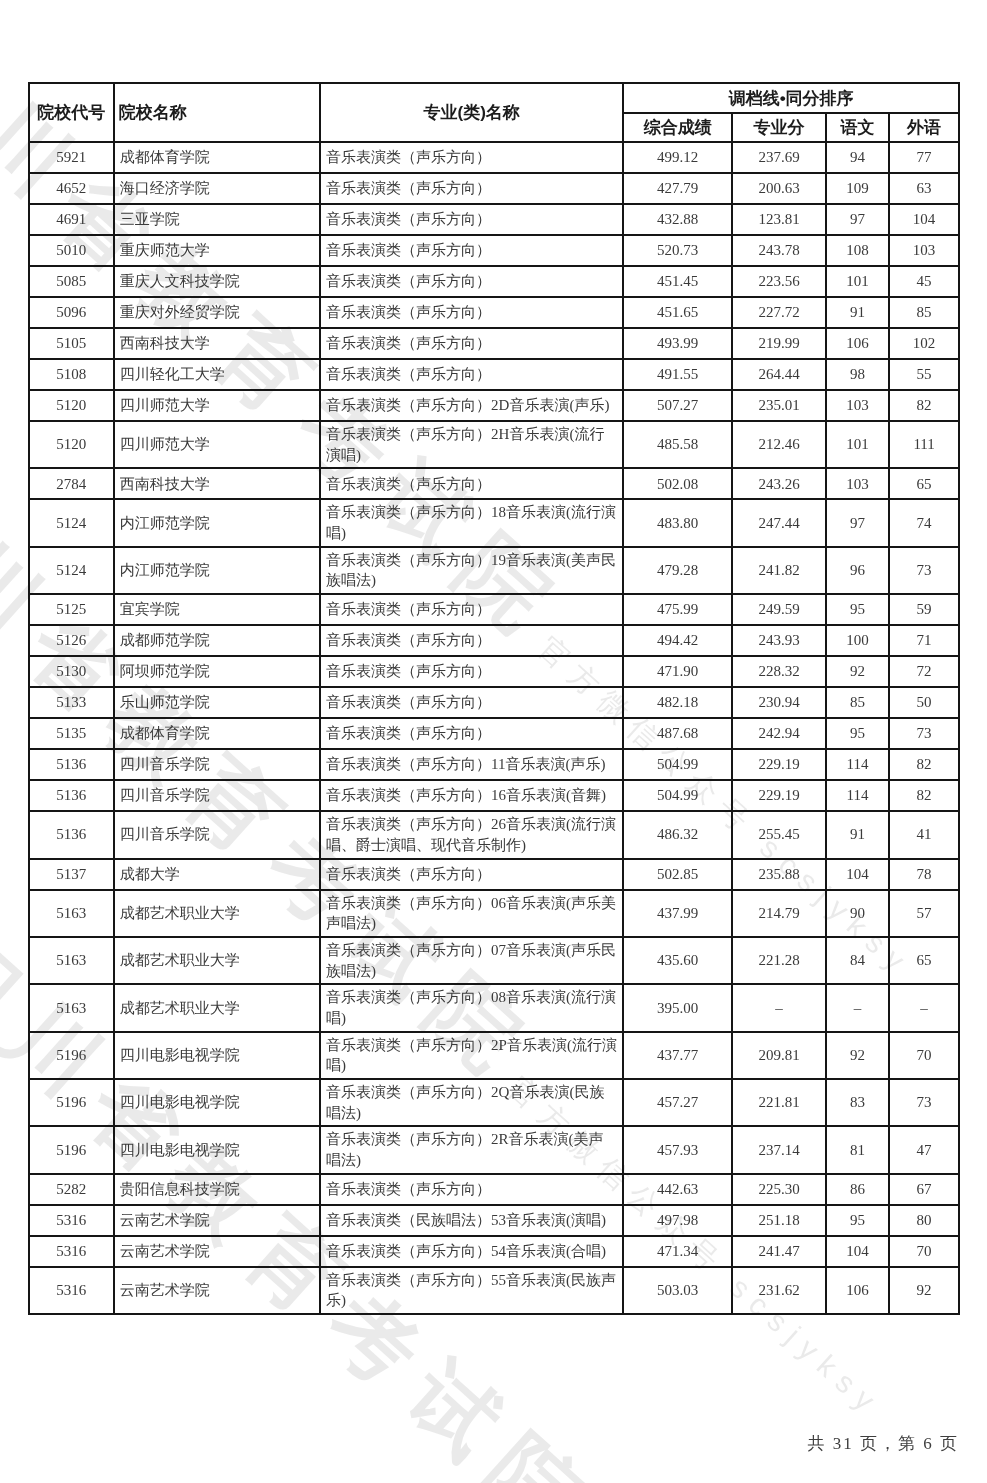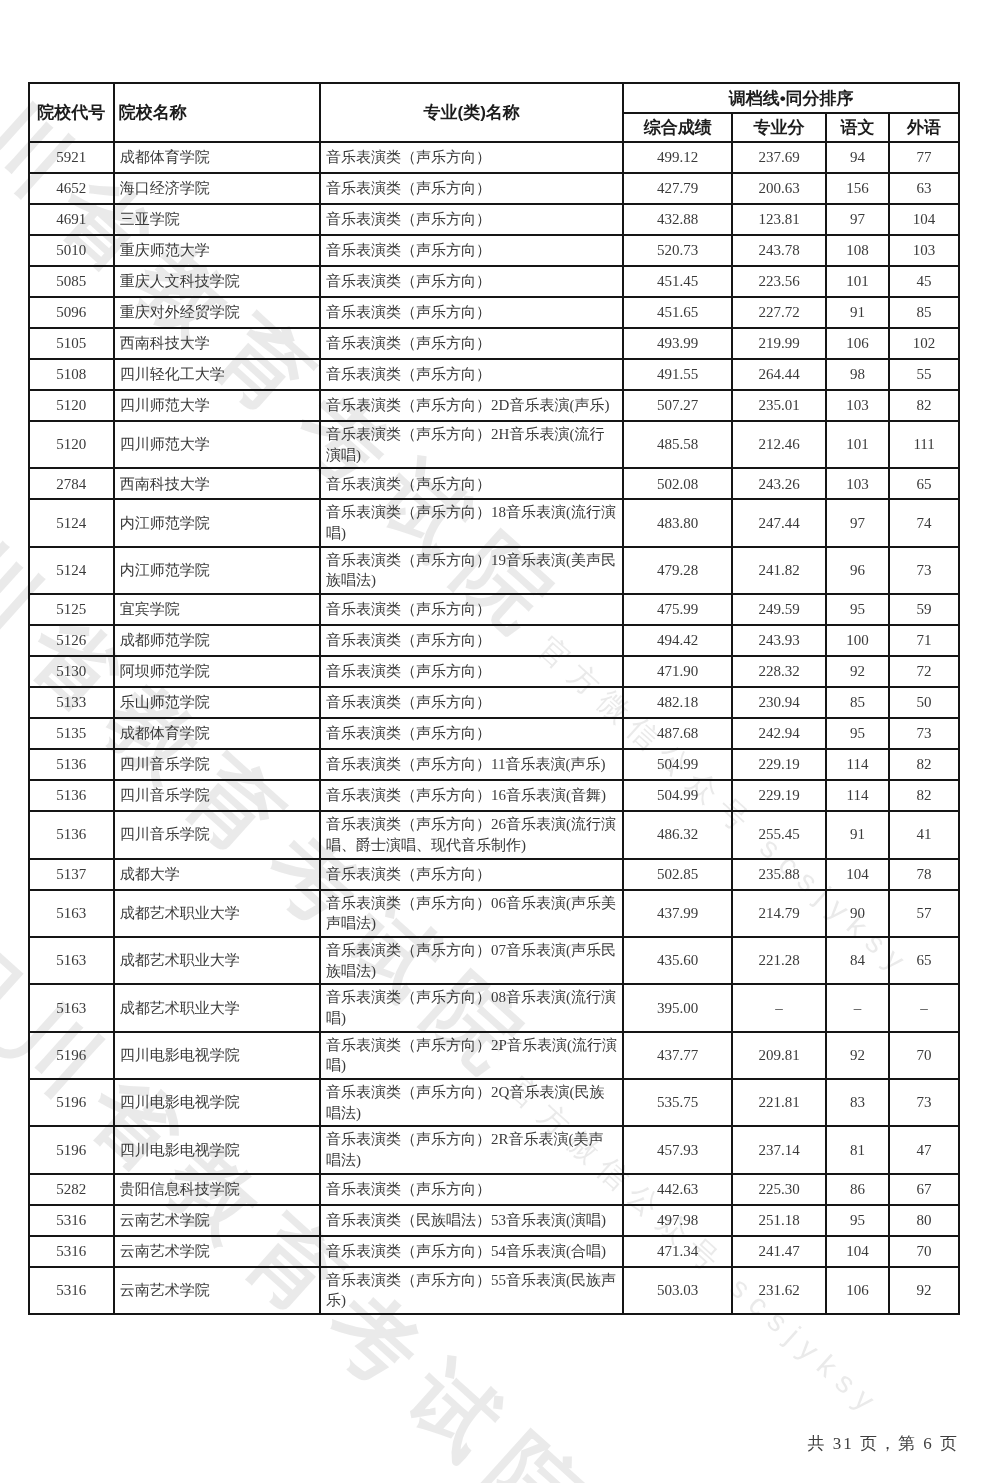--- a/index.html
+++ b/index.html
@@ -115,21 +115,21 @@
         <td class="ta-c">237.69</td>
         <td class="ta-c">94</td>
         <td class="ta-c">77</td>
       </tr>
       <tr>
         <td class="ta-c">4652</td>
         <td class="ta-l">海口经济学院</td>
         <td class="ta-l">音乐表演类（声乐方向）</td>
         <td class="ta-c">427.79</td>
         <td class="ta-c">200.63</td>
-        <td class="ta-c">156</td>
+        <td class="ta-c">109</td>
         <td class="ta-c">63</td>
       </tr>
       <tr>
         <td class="ta-c">4691</td>
         <td class="ta-l">三亚学院</td>
         <td class="ta-l">音乐表演类（声乐方向）</td>
         <td class="ta-c">432.88</td>
         <td class="ta-c">123.81</td>
         <td class="ta-c">97</td>
         <td class="ta-c">104</td>
@@ -338,21 +338,21 @@
         <td class="ta-l">音乐表演类（声乐方向）2P音乐表演(流行演唱)</td>
         <td class="ta-c">437.77</td>
         <td class="ta-c">209.81</td>
         <td class="ta-c">92</td>
         <td class="ta-c">70</td>
       </tr>
       <tr>
         <td class="ta-c">5196</td>
         <td class="ta-l">四川电影电视学院</td>
         <td class="ta-l">音乐表演类（声乐方向）2Q音乐表演(民族唱法)</td>
-        <td class="ta-c">535.75</td>
+        <td class="ta-c">457.27</td>
         <td class="ta-c">221.81</td>
         <td class="ta-c">83</td>
         <td class="ta-c">73</td>
       </tr>
       <tr>
         <td class="ta-c">5196</td>
         <td class="ta-l">四川电影电视学院</td>
         <td class="ta-l">音乐表演类（声乐方向）2R音乐表演(美声唱法)</td>
         <td class="ta-c">457.93</td>
         <td class="ta-c">237.14</td>

